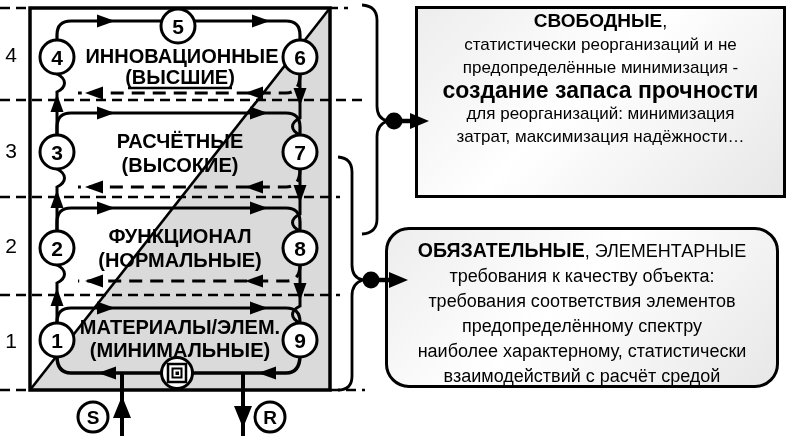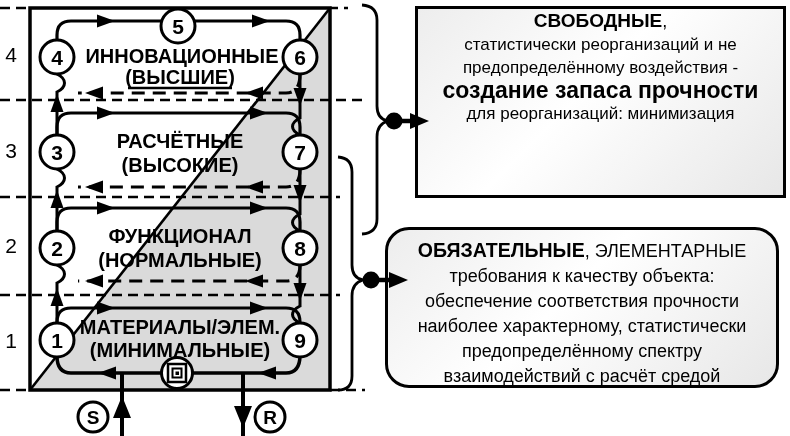--- a/index.html
+++ b/index.html
@@ -28,31 +28,32 @@
   .sr-letter{font-size:19px;font-weight:bold;}
 </style>
 </head>
 <body>
 
 <div id="stage">
 
   <div class="reqbox" id="free-box">
     <div class="reqline"><span class="reqtitle">СВОБОДНЫЕ</span><span class="reqtitle-suffix">,</span></div>
     <div class="reqline">статистически реорганизаций и не</div>
-    <div class="reqline">предопределённому воздействия -</div>
+    <div class="reqline">предопределённые минимизация -</div>
     <div class="reqline reqemph">создание запаса прочности</div>
     <div class="reqline">для реорганизаций: минимизация</div>
+    <div class="reqline">затрат, максимизация надёжности…</div>
   </div>
 
   <div class="reqbox" id="mandatory-box">
     <div class="reqline"><span class="reqtitle">ОБЯЗАТЕЛЬНЫЕ</span><span class="reqtitle-suffix">, ЭЛЕМЕНТАРНЫЕ</span></div>
     <div class="reqline">требования к качеству объекта:</div>
-    <div class="reqline">обеспечение соответствия прочности</div>
+    <div class="reqline">требования соответствия элементов</div>
+    <div class="reqline">предопределённому спектру</div>
     <div class="reqline">наиболее характерному, статистически</div>
-    <div class="reqline">предопределённому спектру</div>
     <div class="reqline">взаимодействий с расчёт средой</div>
   </div>
 
   <svg id="diagram-svg" width="790" height="436" viewBox="0 0 790 436">
 
     <polygon points="30,390 330,390 330,8" fill="#dadada"></polygon>
     <rect x="30" y="8" width="300" height="382" fill="none" stroke="#000" stroke-width="3.5"></rect>
     <line x1="30" y1="390" x2="330" y2="8" stroke="#000" stroke-width="2.6"></line>
 
     <line x1="0" y1="8" x2="30" y2="8" stroke="#000" stroke-width="2.6" stroke-dasharray="10 6"></line>

